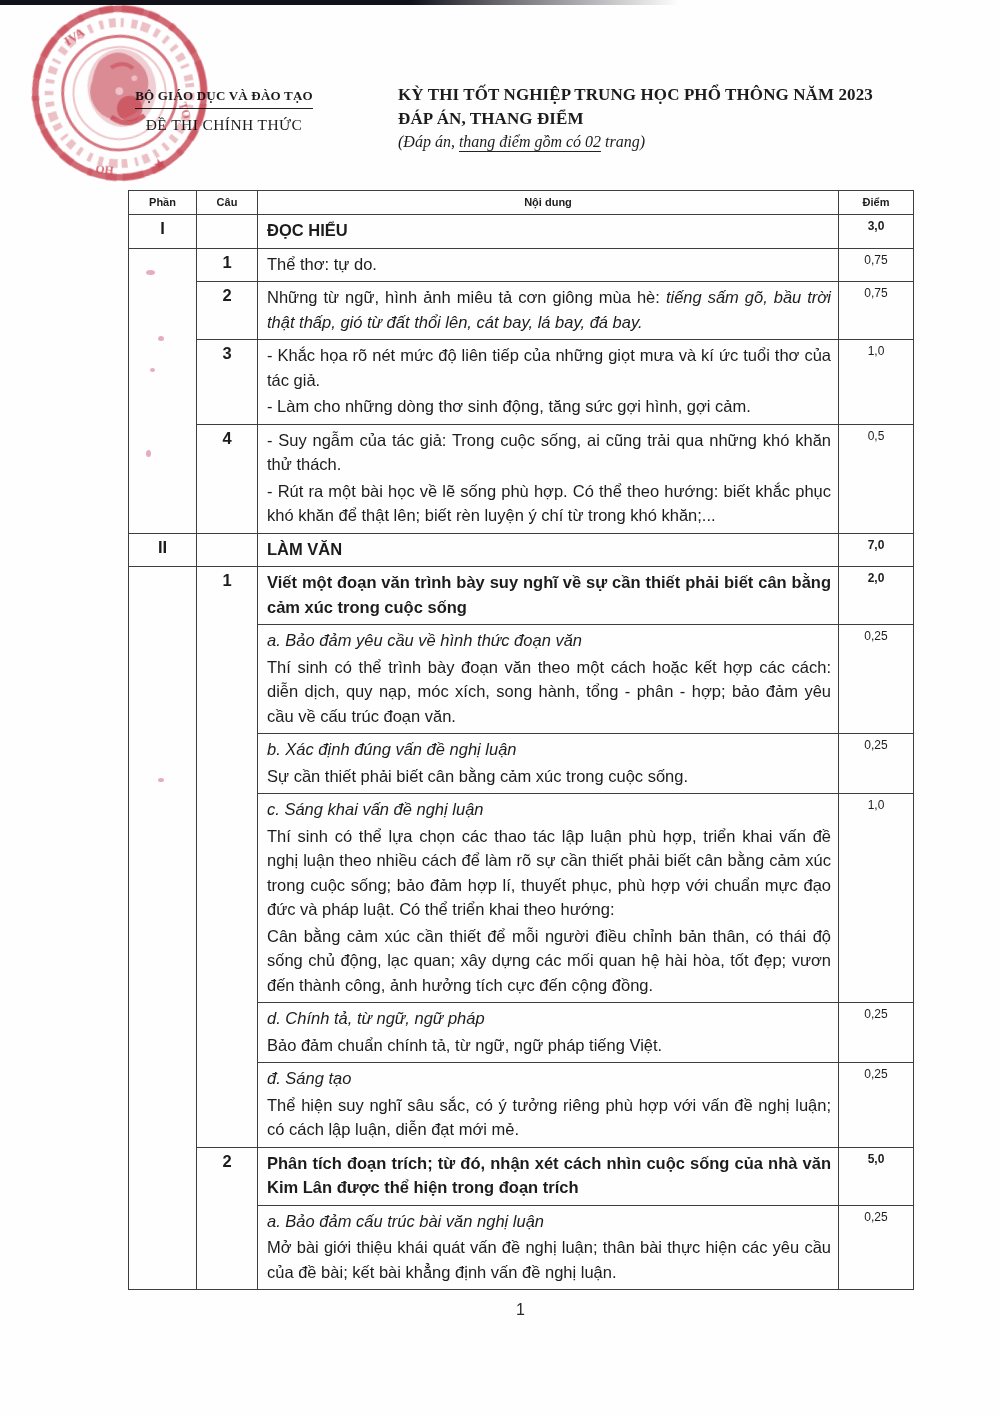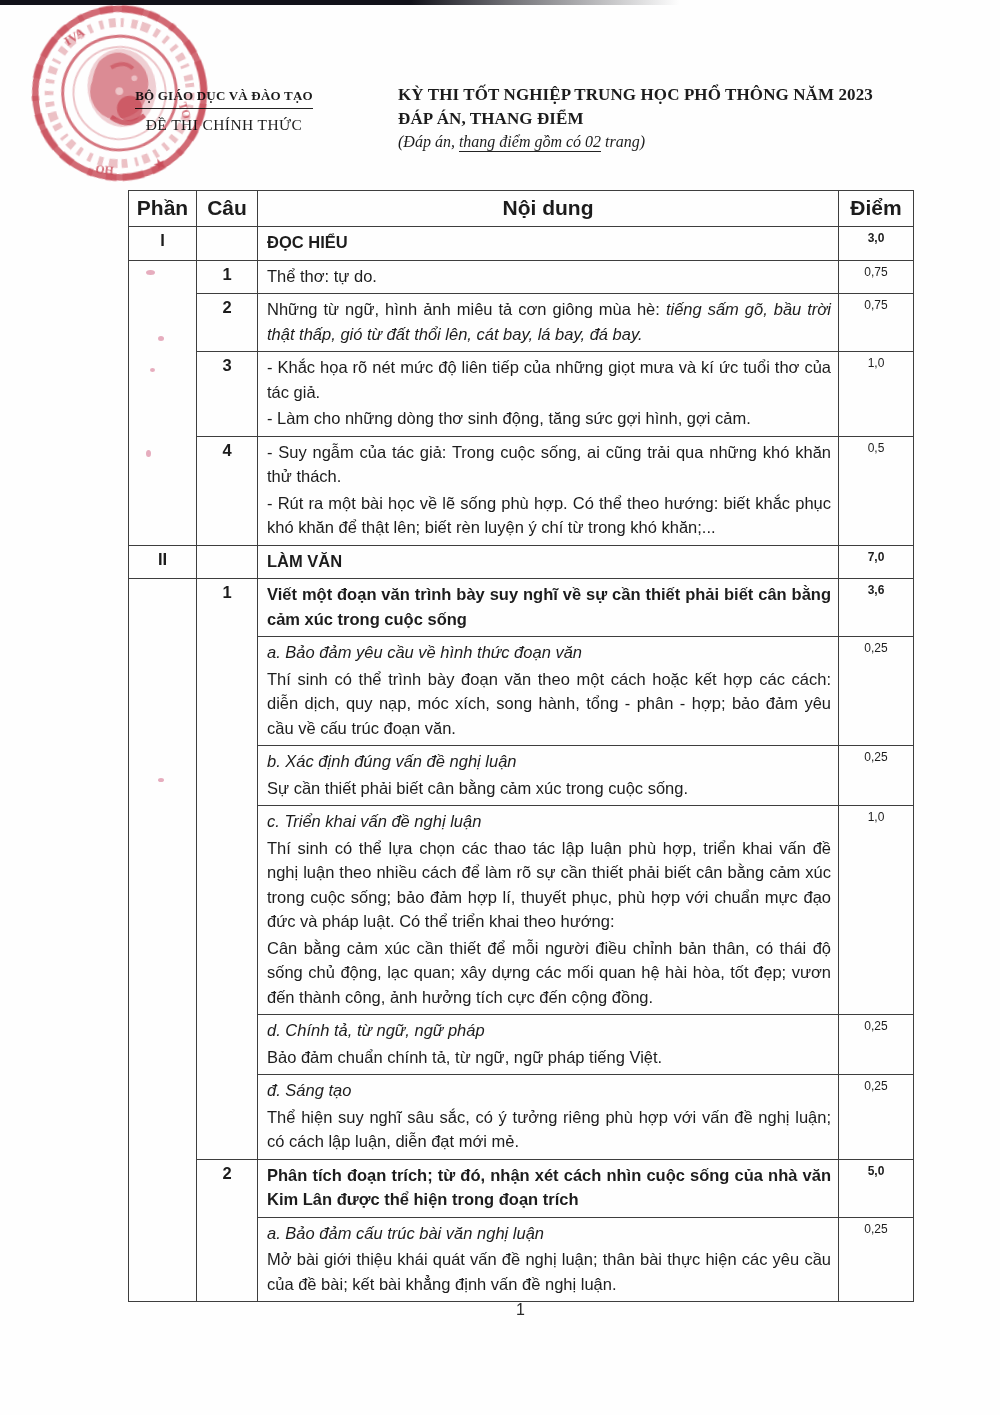--- a/index.html
+++ b/index.html
@@ -32,21 +32,21 @@
     transform:rotate(-8deg);mix-blend-mode:multiply;opacity:.92;
     filter:blur(.35px) saturate(1.05);pointer-events:none;
   }
   .speck{position:absolute;background:rgba(198,62,102,.42);border-radius:50%;}
   
   .answer-table{
     position:absolute;top:190px;left:128px;width:785px;
     border-collapse:collapse;table-layout:fixed;
   }
   .answer-table th,.answer-table td{border:1.6px solid #3e3e3e;vertical-align:top;}
-  .answer-table th{font-size:21px;font-weight:bold;padding:5px 2px 6px;margin-top:28px;}
+  .answer-table th{font-size:11px;font-weight:bold;padding:5px 2px 6px;margin-top:28px;}
   .col-phan,.col-cau{text-align:center;font-weight:bold;font-size:16.5px;padding-top:4px;}
   .col-noidung{padding:3px 7px 5px 9px;font-size:16.5px;line-height:24.5px;text-align:justify;}
   .col-diem{text-align:center;font-size:12px;padding-top:4px;}
   .col-diem.bold{font-weight:bold;}
   .para{margin:2px 0 0 0;}
   .para:first-child{margin-top:0;}
   .seg-b{font-weight:bold;}
   .seg-i{font-style:italic;}
   .seg-n{font-style:normal;}
   .page-number{position:absolute;top:1301px;left:128px;width:785px;text-align:center;font-size:16px;color:#2a2a2a;}
@@ -162,39 +162,39 @@
             <div class="para"><span class="seg-b">LÀM VĂN</span></div>
           </td>
           <td class="col-diem bold">7,0</td>
         </tr>
         <tr>
           <td class="col-phan" rowspan="8"></td>
           <td class="col-cau" rowspan="6">1</td>
           <td class="col-noidung">
             <div class="para"><span class="seg-b">Viết một đoạn văn trình bày suy nghĩ về sự cần thiết phải biết cân bằng cảm xúc trong cuộc sống</span></div>
           </td>
-          <td class="col-diem bold">3,6</td>
+          <td class="col-diem bold">2,0</td>
         </tr>
         <tr>
           <td class="col-noidung">
             <div class="para"><span class="seg-i">a. Bảo đảm yêu cầu về hình thức đoạn văn</span></div>
             <div class="para"><span class="seg-n">Thí sinh có thể trình bày đoạn văn theo một cách hoặc kết hợp các cách: diễn dịch, quy nạp, móc xích, song hành, tổng - phân - hợp; bảo đảm yêu cầu về cấu trúc đoạn văn.</span></div>
           </td>
           <td class="col-diem">0,25</td>
         </tr>
         <tr>
           <td class="col-noidung">
             <div class="para"><span class="seg-i">b. Xác định đúng vấn đề nghị luận</span></div>
             <div class="para"><span class="seg-n">Sự cần thiết phải biết cân bằng cảm xúc trong cuộc sống.</span></div>
           </td>
           <td class="col-diem">0,25</td>
         </tr>
         <tr>
           <td class="col-noidung">
-            <div class="para"><span class="seg-i">c. Triển khai vấn đề nghị luận</span></div>
+            <div class="para"><span class="seg-i">c. Sáng khai vấn đề nghị luận</span></div>
             <div class="para"><span class="seg-n">Thí sinh có thể lựa chọn các thao tác lập luận phù hợp, triển khai vấn đề nghị luận theo nhiều cách để làm rõ sự cần thiết phải biết cân bằng cảm xúc trong cuộc sống; bảo đảm hợp lí, thuyết phục, phù hợp với chuẩn mực đạo đức và pháp luật. Có thể triển khai theo hướng:</span></div>
             <div class="para"><span class="seg-n">Cân bằng cảm xúc cần thiết để mỗi người điều chỉnh bản thân, có thái độ sống chủ động, lạc quan; xây dựng các mối quan hệ hài hòa, tốt đẹp; vươn đến thành công, ảnh hưởng tích cực đến cộng đồng.</span></div>
           </td>
           <td class="col-diem">1,0</td>
         </tr>
         <tr>
           <td class="col-noidung">
             <div class="para"><span class="seg-i">d. Chính tả, từ ngữ, ngữ pháp</span></div>
             <div class="para"><span class="seg-n">Bảo đảm chuẩn chính tả, từ ngữ, ngữ pháp tiếng Việt.</span></div>
           </td>

